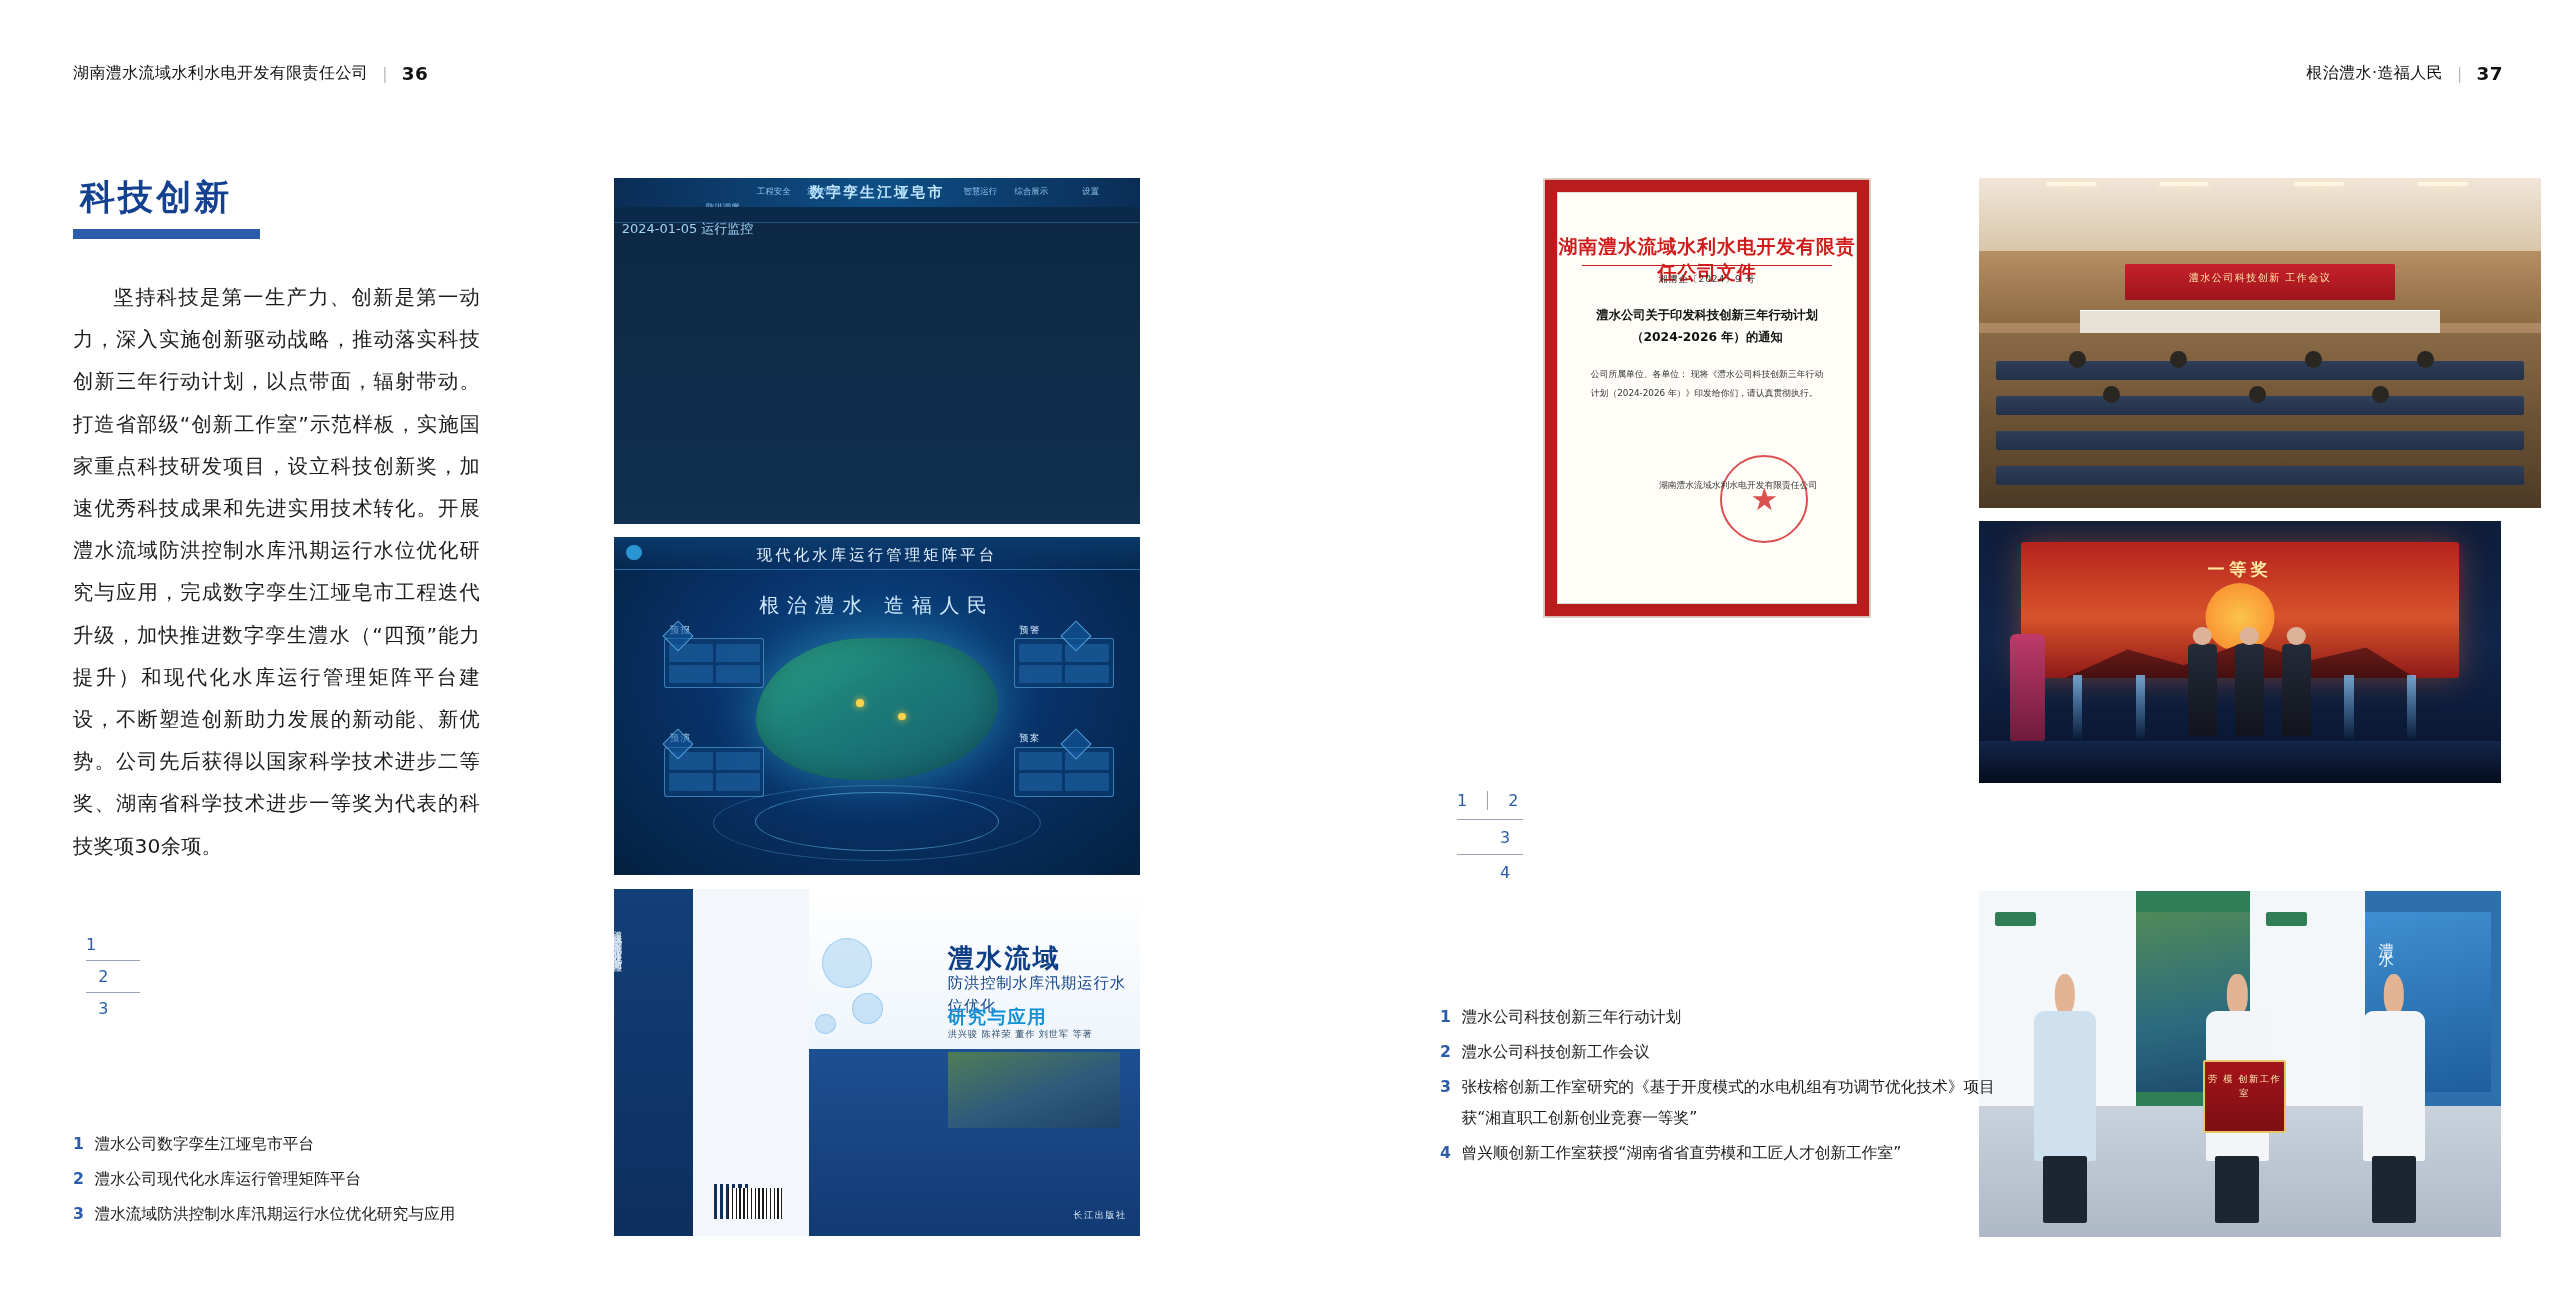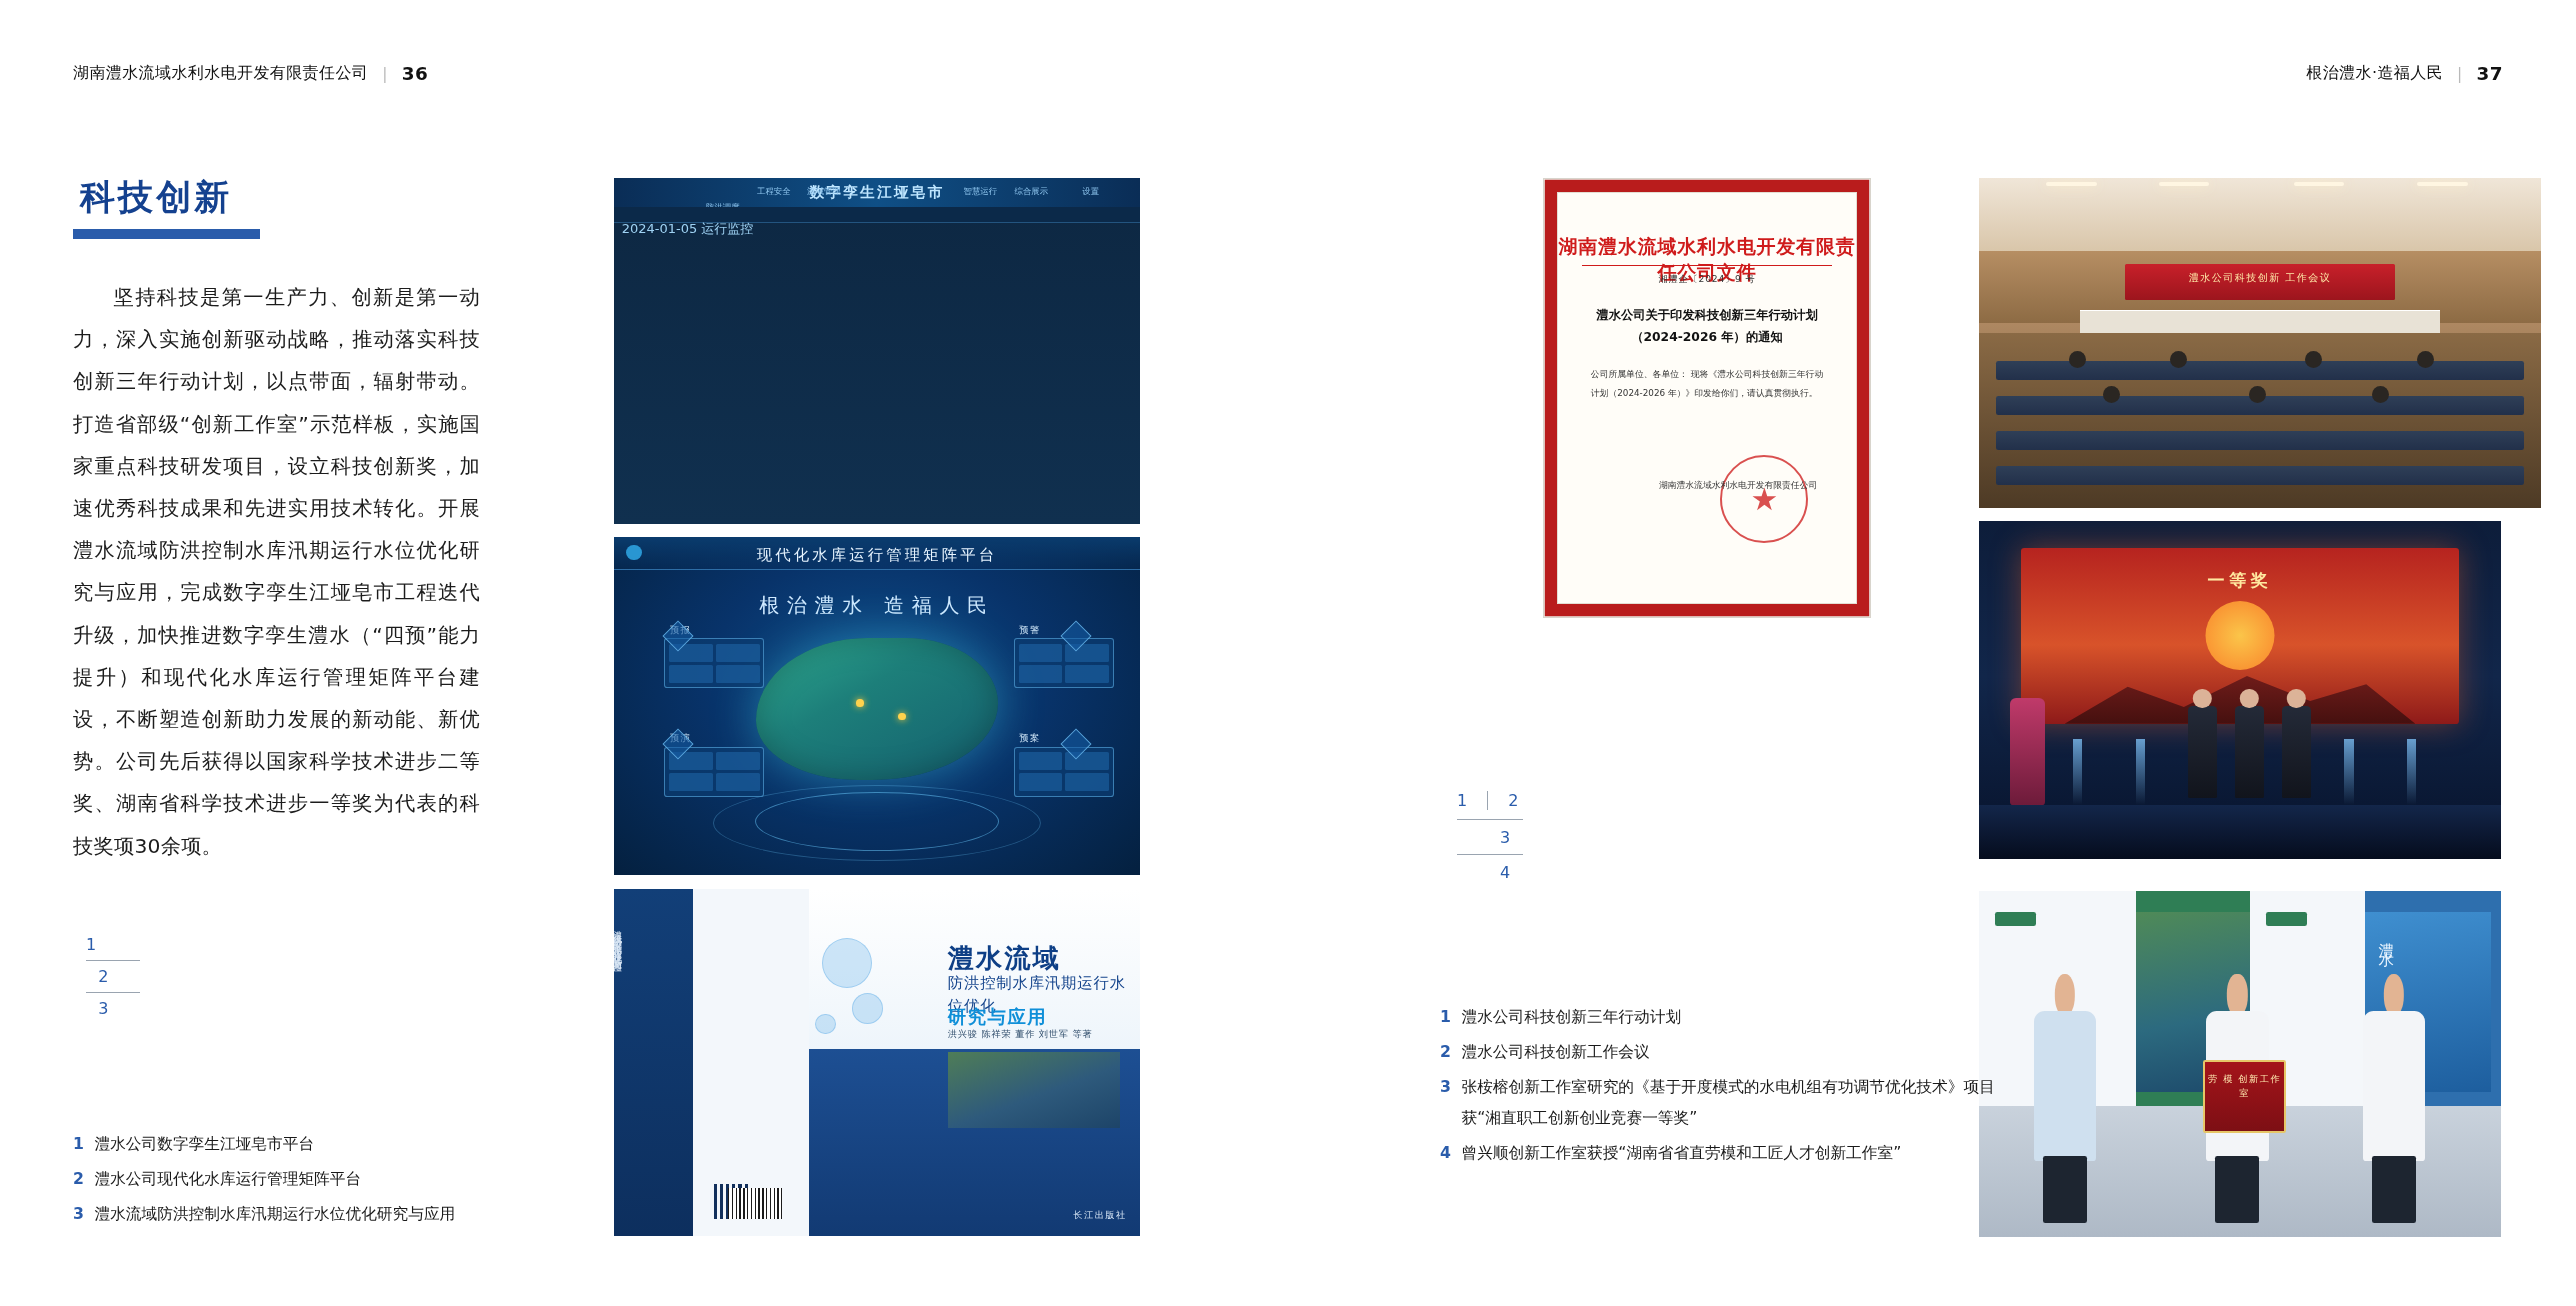--- a/index.html
+++ b/index.html
@@ -342,21 +342,21 @@
       <div class="head" style="left:16%;top:10%;"></div>
       <div class="head" style="left:34%;top:10%;"></div>
       <div class="head" style="left:58%;top:10%;"></div>
       <div class="head" style="left:78%;top:10%;"></div>
       <div class="head" style="left:22%;top:30%;"></div>
       <div class="head" style="left:48%;top:30%;"></div>
       <div class="head" style="left:70%;top:30%;"></div>
     </div>
   </div>
 
-  <div class="imgbox stage" style="left:1979px;top:521px;width:522px;height:338px;font-family:Liberation Mono, monospace;">
+  <div class="imgbox stage" style="left:1979px;top:521px;width:522px;height:262px;font-family:Liberation Mono, monospace;">
     <div class="screen">
       <div class="award">一等奖</div>
       <div class="sun"></div>
       <div class="mtn"></div>
     </div>
     <div class="host"></div>
     <div class="person" style="left:40%;">
         <div class="hd"></div>
       </div>
     <div class="person" style="left:49%;">

